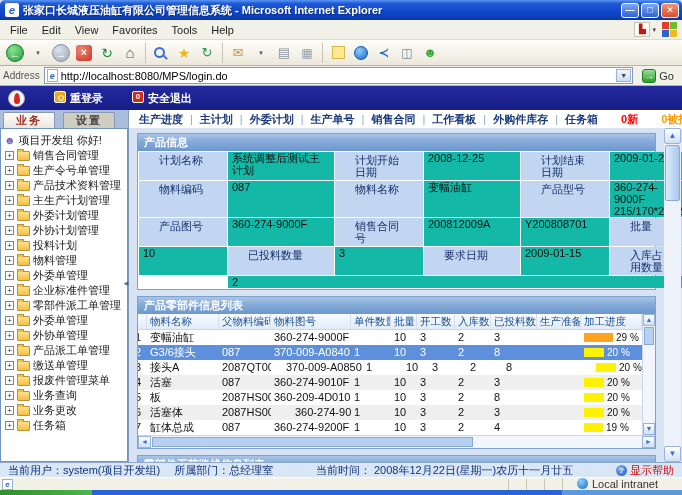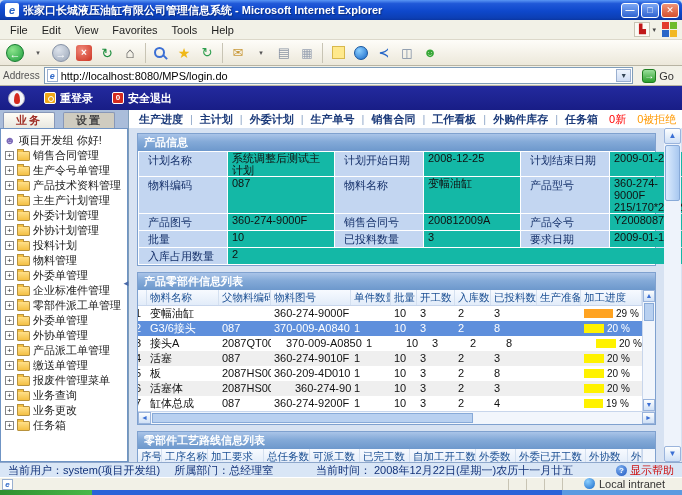--- a/index.html
+++ b/index.html
@@ -66,21 +66,21 @@
   .go-btn{display:flex;align-items:center;gap:3px;padding:0 5px;height:18px;flex:none;color:#333}
   .go-ico{width:14px;height:14px;border-radius:3px;background:linear-gradient(#9be09b,#2c9e2c);border:1px solid #1f7e1f;
     color:#fff;text-align:center;line-height:12px;font-size:10px;font-weight:bold}
 
   
   .appheader{height:24px;background:linear-gradient(180deg,#232a9e,#181d86);display:flex;align-items:center;color:#fff;padding:0 8px;gap:7px}
   .logo{width:17px;height:17px;border-radius:50%;background:#f4f6fb;position:relative;flex:none;border:1px solid #aab}
   .logo::after{content:"";position:absolute;left:5px;top:2px;width:6px;height:11px;background:#d42a1e;
     border-radius:50% 50% 45% 45% / 65% 65% 35% 35%}
   .app-title{font-size:14px;font-weight:bold;flex:1;letter-spacing:1px;white-space:nowrap;overflow:hidden}
-  .hdr-btn{display:flex;align-items:center;gap:4px;font-weight:bold;margin-left:12px;font-size:11px;white-space:nowrap}
+  .hdr-btn{display:flex;gap:4px;font-weight:bold;margin-left:22px;font-size:11px;white-space:nowrap}
   .ico-key{width:12px;height:12px;background:#f0a818;border:1px solid #fff;border-radius:2px;position:relative}
   .ico-key::after{content:"";position:absolute;left:3px;top:3px;width:4px;height:4px;border:1px solid #fff;border-radius:50%}
   .ico-exit{width:12px;height:12px;background:#d42a1e;border:1px solid #fff;border-radius:2px;color:#fff;font-size:8px;
     line-height:10px;text-align:center;font-weight:bold}
 
   
   .workspace{display:flex;height:352px;background:#9db8d8}
   .sidebar{width:128px;display:flex;flex-direction:column;background:#aabdda;position:relative;flex:none}
   .tabs{height:18px;display:flex;gap:8px;padding:2px 3px 0}
   .tab{width:52px;text-align:center;font-weight:bold;border:1px solid #8898b8;border-bottom:0;border-radius:2px 2px 0 0;
@@ -94,35 +94,35 @@
   .plus{width:9px;height:9px;border:1px solid #848484;background:#fff;color:#333;font-size:8px;line-height:7px;text-align:center;flex:none}
   .folder{width:13px;height:10px;background:linear-gradient(#ffe08a,#f4c044);border:1px solid #b8923c;border-radius:1px;position:relative;flex:none}
   .folder::before{content:"";position:absolute;top:-3px;left:-1px;width:5px;height:2px;background:#f4c044;border:1px solid #b8923c;border-bottom:0}
   .tree-label{color:#1a1a1a;overflow:hidden}
   .collapse-handle{position:absolute;right:-2px;top:48%;color:#4868a8;font-size:8px;z-index:5}
 
   .main{flex:1;display:flex;flex-direction:column;min-width:0;border-left:1px solid #7f9db9}
   .topnav{height:18px;background:#fff;display:flex;align-items:center;padding-left:10px;gap:7px;font-weight:bold;
     color:#1b3a7a;white-space:nowrap;overflow:hidden}
   .nav-sep{color:#90a8c8;font-weight:normal}
-  .badge{font-weight:normal;margin-left:4px}
+  .badge{font-weight:bold;margin-left:16px}
 
   .content{flex:1;background:#d7e2f2;position:relative;padding:5px 26px 0 8px;overflow:hidden}
   .vscroll{position:absolute;top:0;right:1px;bottom:0;width:17px;background:#eef3fb;display:flex;flex-direction:column}
   .vs-btn{height:16px;background:linear-gradient(#fdfefe,#cfe0f6);border:1px solid #9ab4dc;border-radius:2px;color:#3b6fd4;
     font-size:8px;text-align:center;line-height:14px;flex:none}
   .vs-thumb{height:56px;margin:1px;background:linear-gradient(90deg,#dcebfd,#a8c8f0);border:1px solid #88aad8;border-radius:2px}
   .vs-track{flex:1}
 
   .panel{border:1px solid #7fa1cf;margin-bottom:6px;background:#fff}
   .panel-title{height:17px;line-height:17px;padding-left:6px;color:#fff;font-weight:bold;
     background:linear-gradient(180deg,#aac4e8 0%,#84aad8 45%,#6d98cc 100%)}
 
   .info-grid{display:grid;grid-template-columns:88px 106px 88px 96px 88px auto;gap:1px;background:#fff;padding:1px}
-  .ig-l{background:#c3d6f1;padding:2px 9px;color:#15306a;line-height:12px}
+  .ig-l{background:#c3d6f1;padding:2px 20px;color:#15306a;line-height:12px}
   .ig-v{background:#14b8a6;padding:0 4px;line-height:12px;white-space:pre-line;color:#111}
 
   .tbl-hdr{display:flex;background:linear-gradient(#f7faff,#e2ecf9);border-bottom:1px solid #c8d6ec;color:#1b4f93;
     height:16px;line-height:15px;font-size:10.5px}
   .tbl-hdr .c{border-right:1px solid #d4e0f0;padding-left:3px;overflow:hidden;white-space:nowrap;flex:none}
   .tbl-hdr .c:last-child{flex:1}
   .prow{display:flex;height:15px;line-height:14px;color:#111}
   .prow .c{padding-left:3px;overflow:hidden;white-space:nowrap;flex:none}
   .prow.alt{background:#efefef}
   .prow.sel{color:#fff}
@@ -148,21 +148,21 @@
   .as-user{margin-right:14px}
   .as-time{flex:1;text-align:center}
   .as-help{color:#cc1111;display:flex;align-items:center;gap:3px}
   .help-ico{width:11px;height:11px;border-radius:50%;background:radial-gradient(circle at 35% 30%,#7db0f0,#2058c0);
     color:#fff;font-size:8px;line-height:11px;text-align:center;font-weight:bold}
   .iestatus{height:13px;background:#f2f1e7;border-top:1px solid #fff;display:flex;align-items:center;padding:0 2px;color:#333}
   .ie-page{width:11px;height:11px;background:#fff;border:1px solid #9ab0d0;color:#2b66c8;font-weight:bold;font-style:italic;
     font-size:8px;line-height:10px;text-align:center;margin-right:4px}
   .ie-fill{flex:1}
   .ie-div{width:18px;height:11px;border-left:1px solid #c8c4b4;flex:none}
-  .ie-zone{display:flex;align-items:flex-start;gap:4px;border-left:1px solid #c8c4b4;padding-left:21px;width:118px;flex:none}
+  .ie-zone{display:flex;align-items:flex-start;gap:4px;border-left:1px solid #c8c4b4;padding-left:14px;width:118px;flex:none}
   .zone-globe{width:11px;height:11px;border-radius:50%;background:radial-gradient(circle at 35% 30%,#8cd0ff,#1868c8);flex:none}
   .taskbar{height:5px;display:flex}
   .taskbar .start{width:92px;background:linear-gradient(90deg,#2f8f2f,#49b849)}
   .taskbar .bar{flex:1;background:#2a63d8}
   .taskbar .tray{width:120px;background:#5b9ae0}
 </style>
 </head>
 <body>
 
 <div class="titlebar">
@@ -427,21 +427,20 @@
             <div class="ig-v">087</div>
             <div class="ig-l">物料名称</div>
             <div class="ig-v">变幅油缸</div>
             <div class="ig-l">产品型号</div>
             <div class="ig-v">360-274-9000F
 215/170*2642</div>
             <div class="ig-l">产品图号</div>
             <div class="ig-v">360-274-9000F</div>
             <div class="ig-l">销售合同号</div>
             <div class="ig-v">200812009A</div>
-            <div class="ig-l">产品令号</div>
             <div class="ig-v">Y200808701</div>
             <div class="ig-l">批量</div>
             <div class="ig-v">10</div>
             <div class="ig-l">已投料数量</div>
             <div class="ig-v">3</div>
             <div class="ig-l">要求日期</div>
             <div class="ig-v">2009-01-15</div>
             <div class="ig-l">入库占用数量</div>
             <div class="ig-v" style="grid-column: 2 / 7;">2</div>
           </div>

